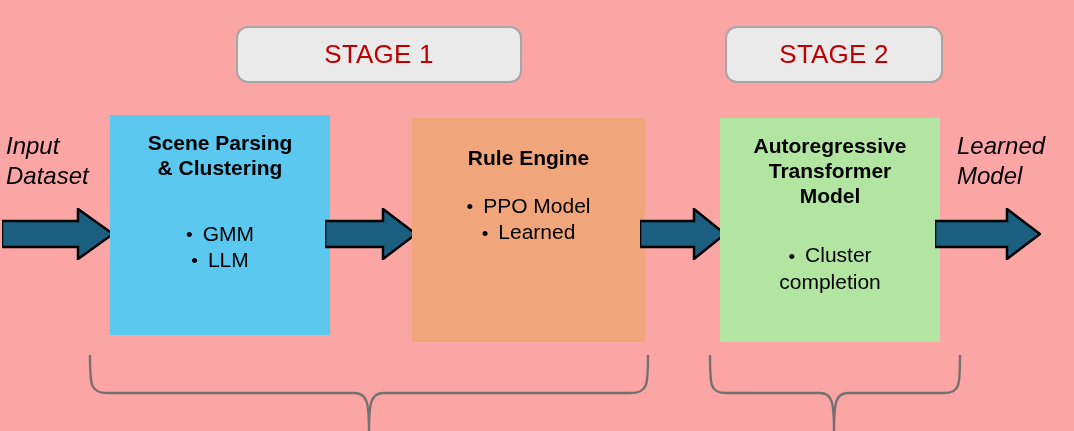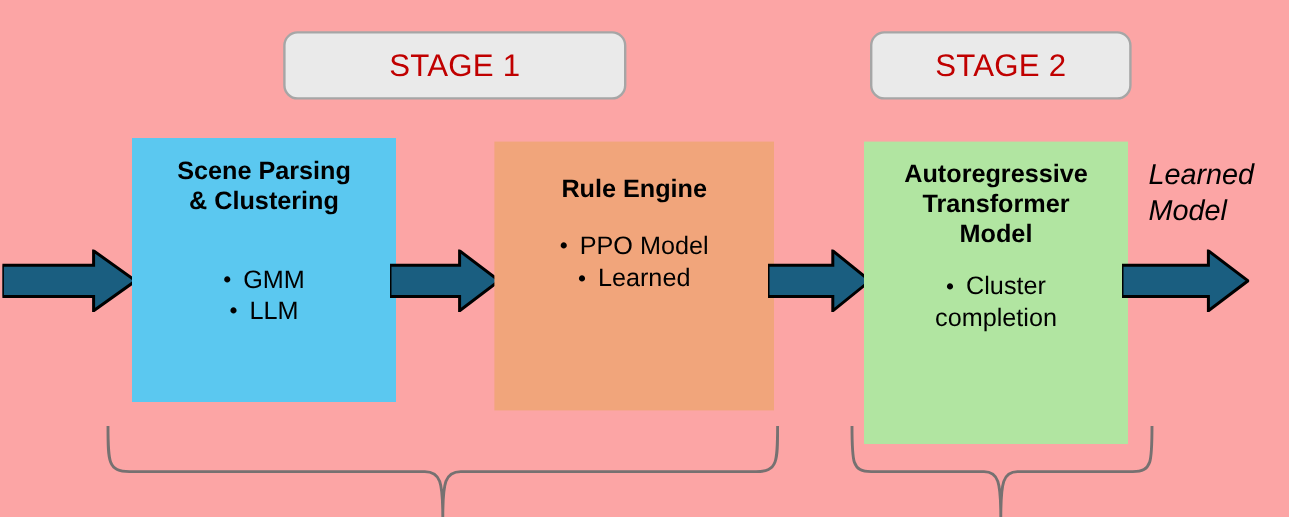--- a/index.html
+++ b/index.html
@@ -49,21 +49,21 @@
   #box-scene-parsing {
     left: 110px; top: 115px; width: 220px; height: 220px;
     background: #5BC8F0;
   }
   #box-rule-engine {
     left: 412px; top: 118px; width: 233px; height: 224px;
     background: #F1A57B;
     padding-top: 28px;
   }
   #box-transformer {
-    left: 720px; top: 118px; width: 220px; height: 252px;
+    left: 720px; top: 118px; width: 220px; height: 224px;
     background: #B1E5A1;
   }
 
   .box-title {
     font-weight: bold;
     font-size: 21px;
     line-height: 1.18;
     color: #000000;
     text-align: center;
     font-family: "Liberation Sans", sans-serif;
@@ -85,21 +85,21 @@
     white-space: pre-line;
   }
   .bullet-item .dot {
     font-size: 19px;
     vertical-align: middle;
     margin-right: 10px;
   }
 
   #box-scene-parsing .bullet-list { margin-top: 40px; }
   #box-rule-engine .bullet-list   { margin-top: 22px; }
-  #box-transformer .bullet-list   { margin-top: 18px; }
+  #box-transformer .bullet-list   { margin-top: 34px; }
 
   
   .arrow {
     position: absolute;
   }
   #arrow-input      { left: 2px;   top: 208px; width: 112px; height: 52px; }
   #arrow-blue-orange{ left: 325px; top: 208px; width: 92px;  height: 52px; }
   #arrow-orange-green{left: 640px; top: 208px; width: 86px;  height: 52px; }
   #arrow-output     { left: 935px; top: 208px; width: 106px; height: 52px; }
 
@@ -127,20 +127,22 @@
 <div id="canvas">
 
   <div class="stage-pill" id="stage-1">
     <span class="stage-pill-label">STAGE 1</span>
   </div>
 
   <div class="stage-pill" id="stage-2">
     <span class="stage-pill-label">STAGE 2</span>
   </div>
 
+  <div class="side-label" id="label-input">Input
+Dataset</div>
 
   <div class="arrow" id="arrow-input">
     <svg viewBox="0 0 112 52" width="112" height="52" preserveAspectRatio="none">
       <polygon points="0,13 76,13 76,1 111,26 76,51 76,39 0,39" fill="#1A5E80" stroke="#000000" stroke-width="2.5" stroke-linejoin="miter"></polygon>
     </svg>
   </div>
 
   <div class="proc-box" id="box-scene-parsing" style="background: rgb(91, 200, 240);">
     <div class="box-title">Scene Parsing
 &amp; Clustering</div>

